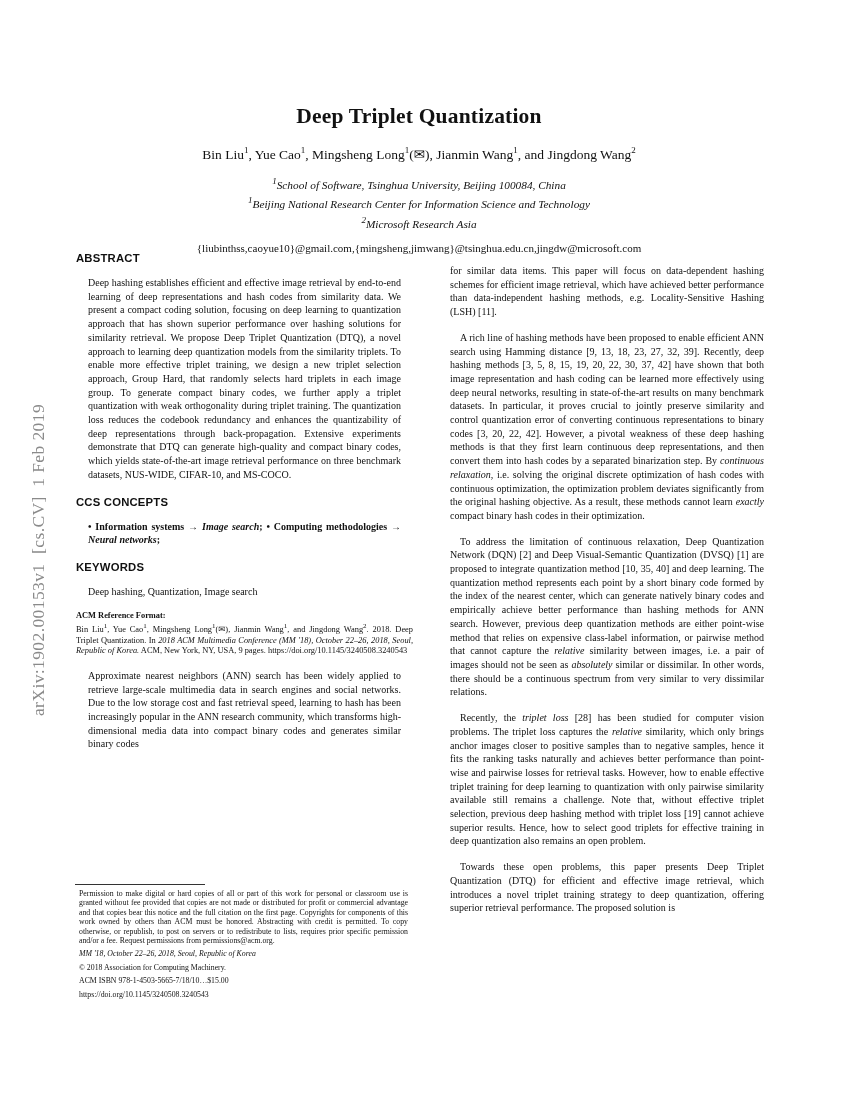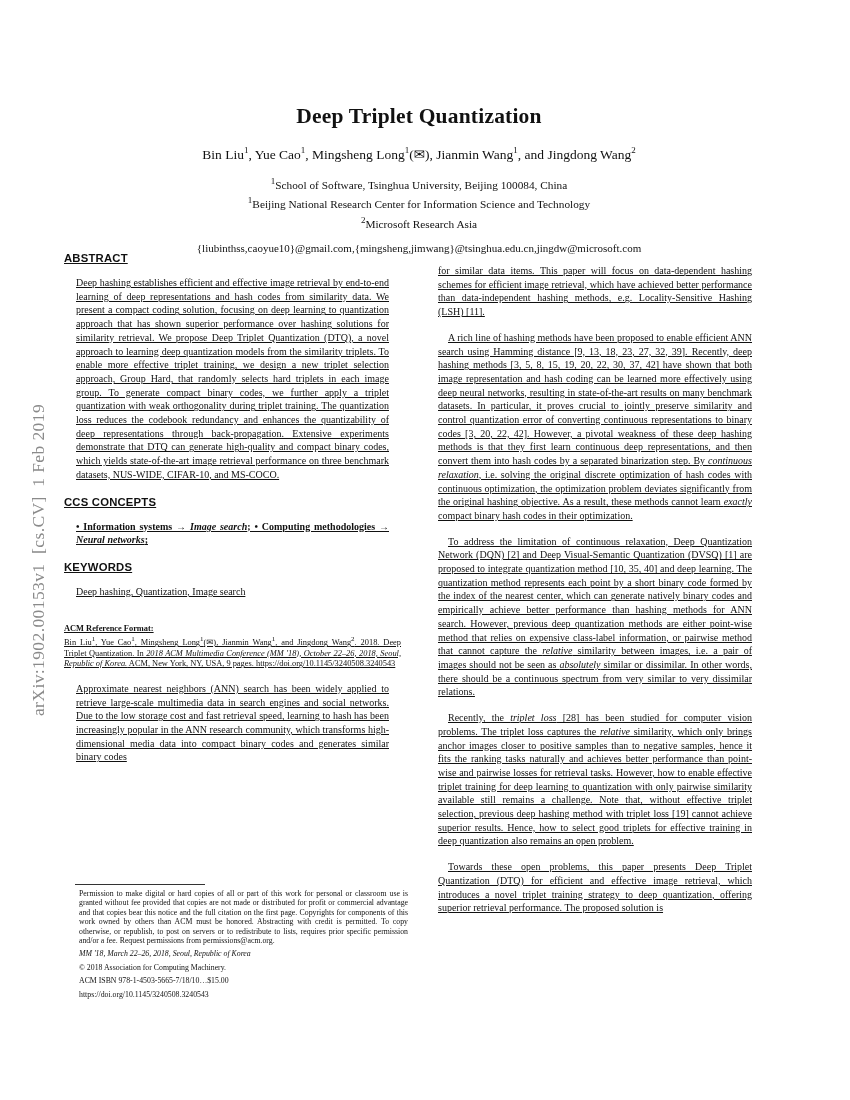--- a/index.html
+++ b/index.html
@@ -27,48 +27,48 @@
   }
 
   
   .header { position: absolute; top: 104px; left: 0; right: 12px; text-align: center; }
   .title {
     font-size: 21.5px; font-weight: bold; margin: 0;
     font-family: "Liberation Serif", serif; letter-spacing: 0.2px;
   }
   .authors { margin-top: 16px; font-size: 13.5px; }
   .authors sup, .affil sup { font-size: 9px; }
-  .affils { margin-top: 10px; }
+  .affils { margin-top: 10px; font-style: italic; }
   .affil { font-size: 11.3px; line-height: 16px; }
   .emails { margin-top: 10px; font-size: 11px; }
 
   
   .cols {
-    position: absolute; top: 252px; left: 64px; width: 700px;
-    display: flex; gap: 25px; text-decoration: underline;
+    position: absolute; top: 252px; left: 76px; width: 700px;
+    display: flex; gap: 25px;
   }
   .col { width: 337px; }
   .col.right { width: 338px; }
   .col p {
     margin: 12px;
     font-size: 10px; line-height: 13.7px;
     text-align: justify;
     hyphens: auto; -webkit-hyphens: auto;
   }
   .col p.indent { text-indent: 10px; }
   h2.sec {
     font-family: "Liberation Sans", sans-serif;
     font-size: 11.3px; font-weight: bold;
     margin: 14px 0 6px 0; letter-spacing: 0.2px;
   }
   h2.sec.first { margin-top: 0; }
   h2.sec .sec-num { display: inline-block; margin-right: 12px; }
 
   
-  .acmref { margin-top: 25px; }
+  .acmref { margin-top: 12px; }
   .acmref-head {
     font-weight: bold; font-size: 8.4px; line-height: 10.6px;
   }
   .acmref p {
     font-size: 8.4px !important; line-height: 10.6px !important;
     text-align: justify; margin: 0;
   }
 
   
   .footnote {
@@ -127,19 +127,19 @@
       <p class="indent">To address the limitation of continuous relaxation, Deep Quantization Network (DQN) [2] and Deep Visual-Semantic Quantization (DVSQ) [1] are proposed to integrate quantization method [10, 35, 40] and deep learning. The quantization method represents each point by a short binary code formed by the index of the nearest center, which can generate natively binary codes and empirically achieve better performance than hashing methods for ANN search. However, previous deep quantization methods are either point-wise method that relies on expensive class-label information, or pairwise method that cannot capture the <i>relative</i> similarity between images, i.e. a pair of images should not be seen as <i>absolutely</i> similar or dissimilar. In other words, there should be a continuous spectrum from very similar to very dissimilar relations.</p>
       <p class="indent">Recently, the <i>triplet loss</i> [28] has been studied for computer vision problems. The triplet loss captures the <i>relative</i> similarity, which only brings anchor images closer to positive samples than to negative samples, hence it fits the ranking tasks naturally and achieves better performance than point-wise and pairwise losses for retrieval tasks. However, how to enable effective triplet training for deep learning to quantization with only pairwise similarity available still remains a challenge. Note that, without effective triplet selection, previous deep hashing method with triplet loss [19] cannot achieve superior results. Hence, how to select good triplets for effective training in deep quantization also remains an open problem.</p>
       <p class="indent">Towards these open problems, this paper presents Deep Triplet Quantization (DTQ) for efficient and effective image retrieval, which introduces a novel triplet training strategy to deep quantization, offering superior retrieval performance. The proposed solution is</p>
     </div>
 
   </div>
 
   <div class="footnote">
     <div class="footnote-rule"></div>
     <p>Permission to make digital or hard copies of all or part of this work for personal or classroom use is granted without fee provided that copies are not made or distributed for profit or commercial advantage and that copies bear this notice and the full citation on the first page. Copyrights for components of this work owned by others than ACM must be honored. Abstracting with credit is permitted. To copy otherwise, or republish, to post on servers or to redistribute to lists, requires prior specific permission and/or a fee. Request permissions from permissions@acm.org.</p>
-    <p class="it">MM '18, March 22–26, 2018, Seoul, Republic of Korea</p>
+    <p class="it">MM '18, October 22–26, 2018, Seoul, Republic of Korea</p>
     <p>© 2018 Association for Computing Machinery.</p>
     <p>ACM ISBN 978-1-4503-5665-7/18/10…$15.00</p>
     <p>https://doi.org/10.1145/3240508.3240543</p>
   </div>
 
 </div>
 
 </body></html>

